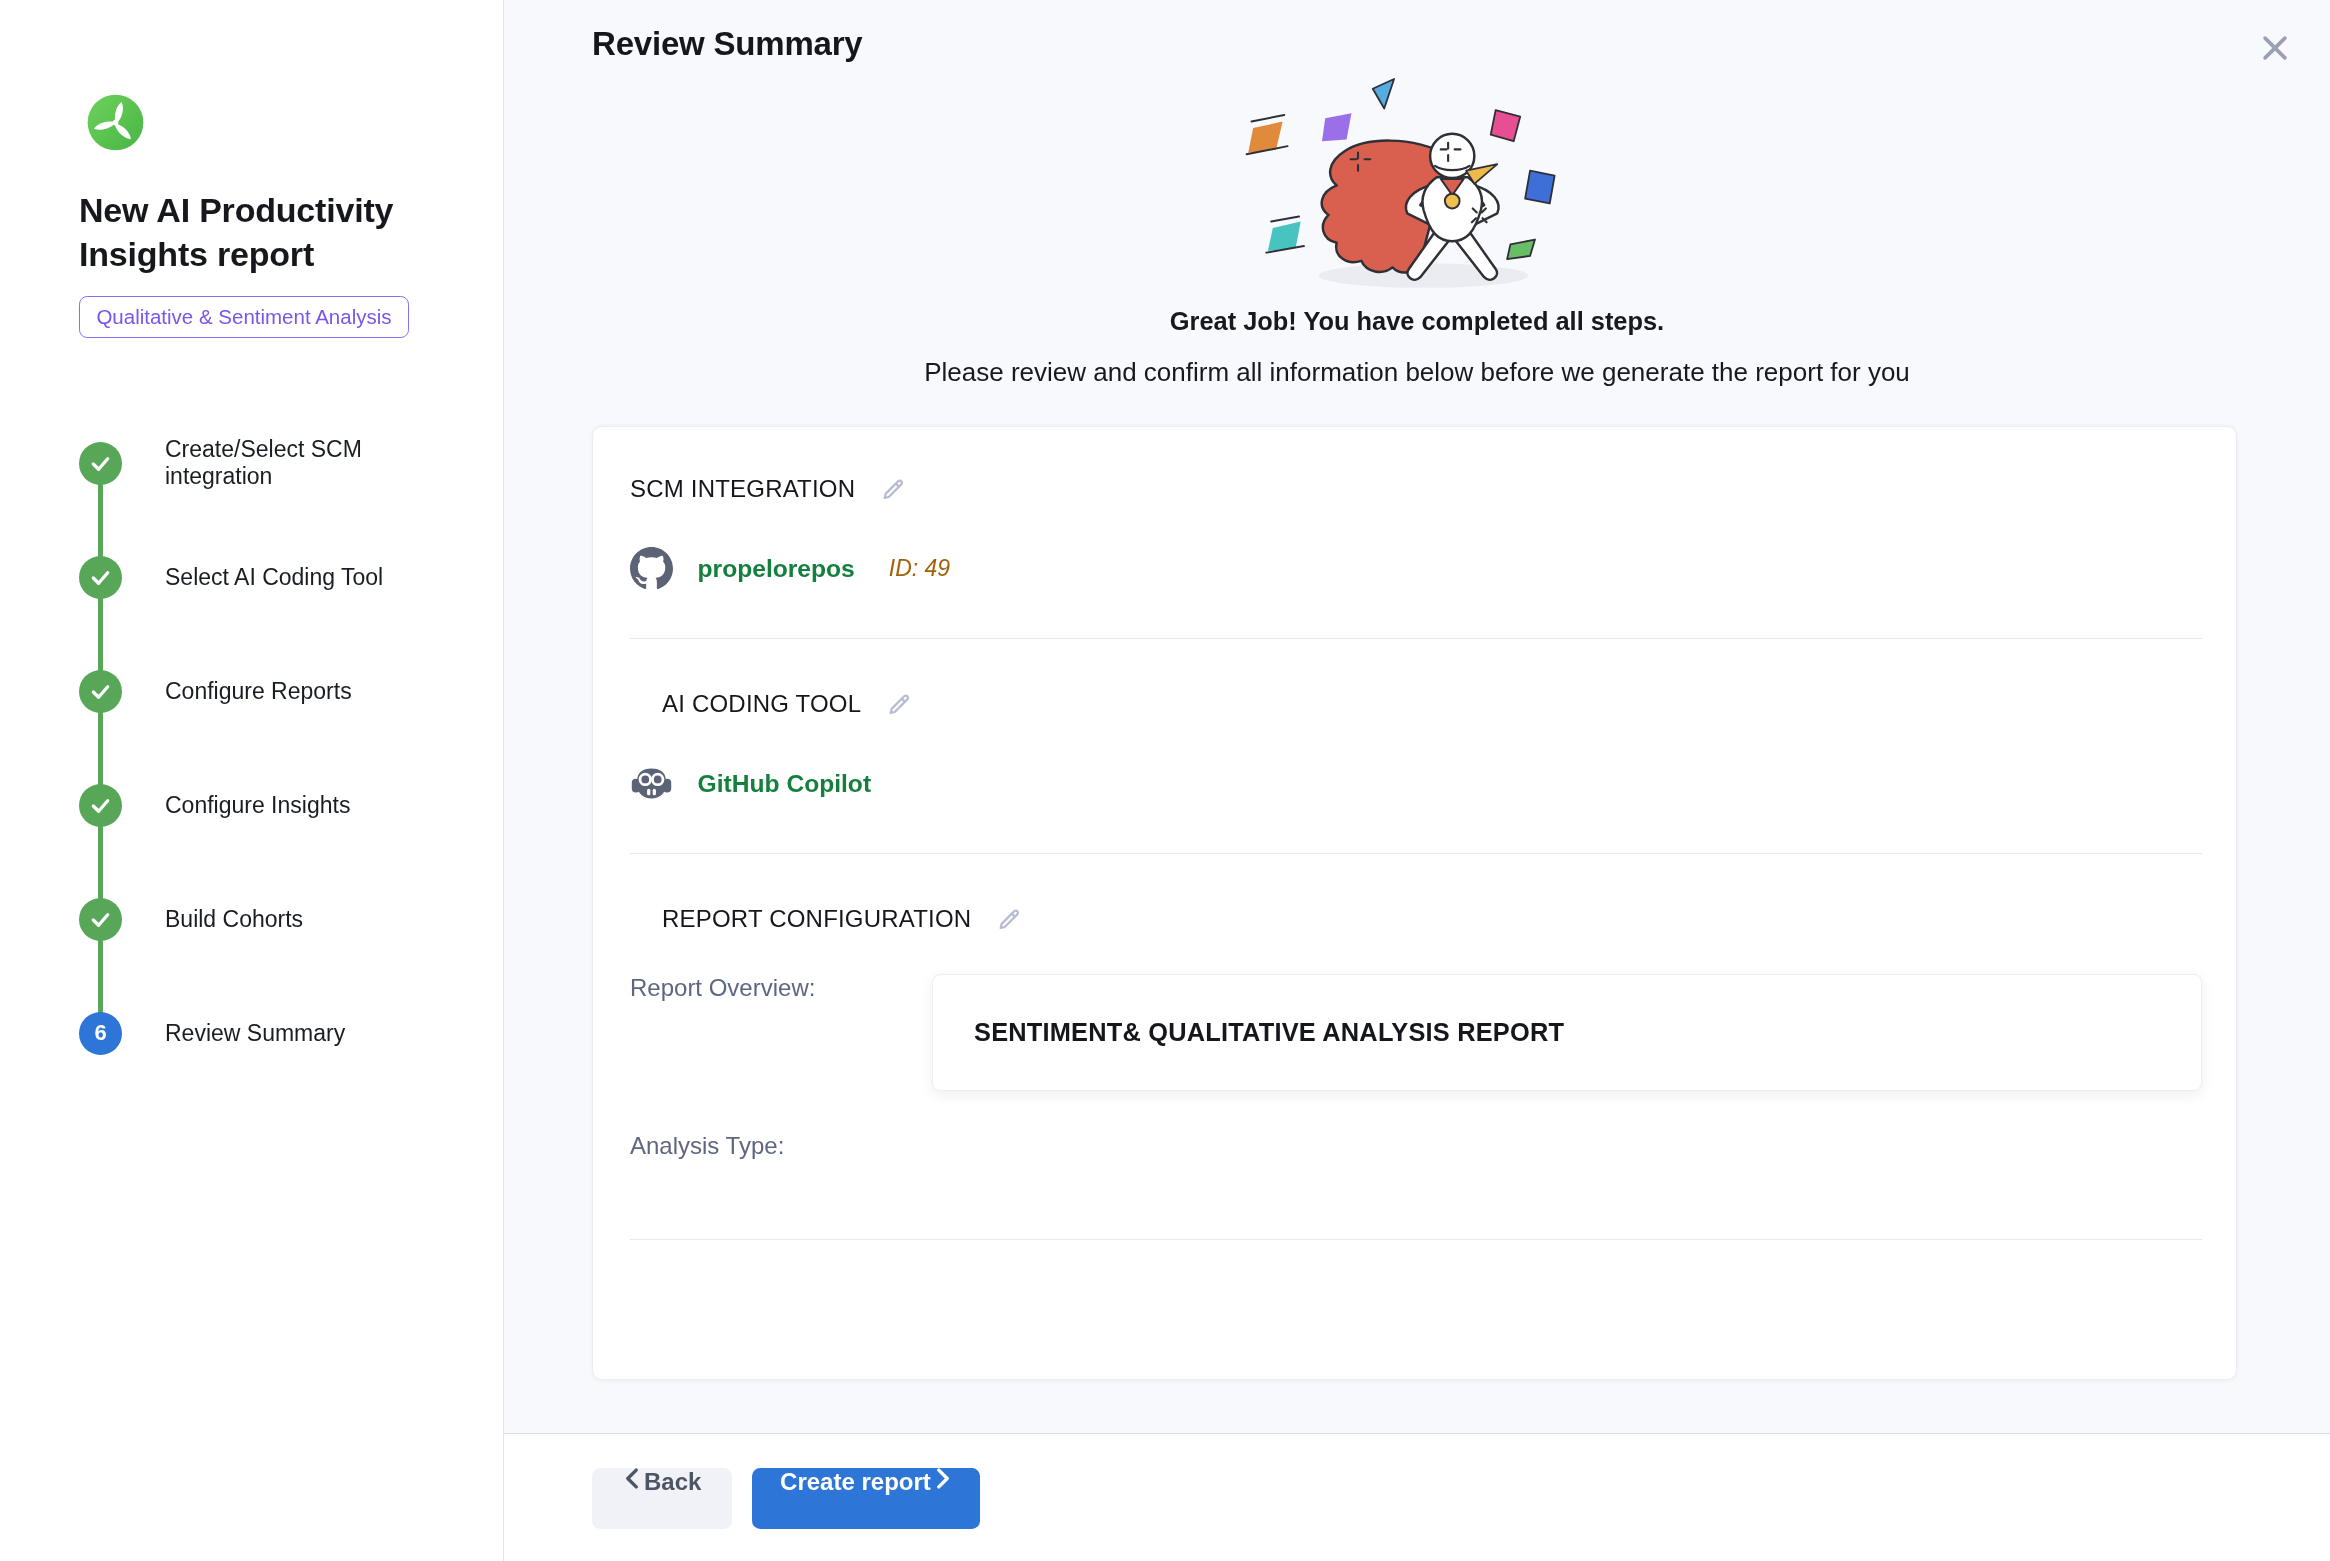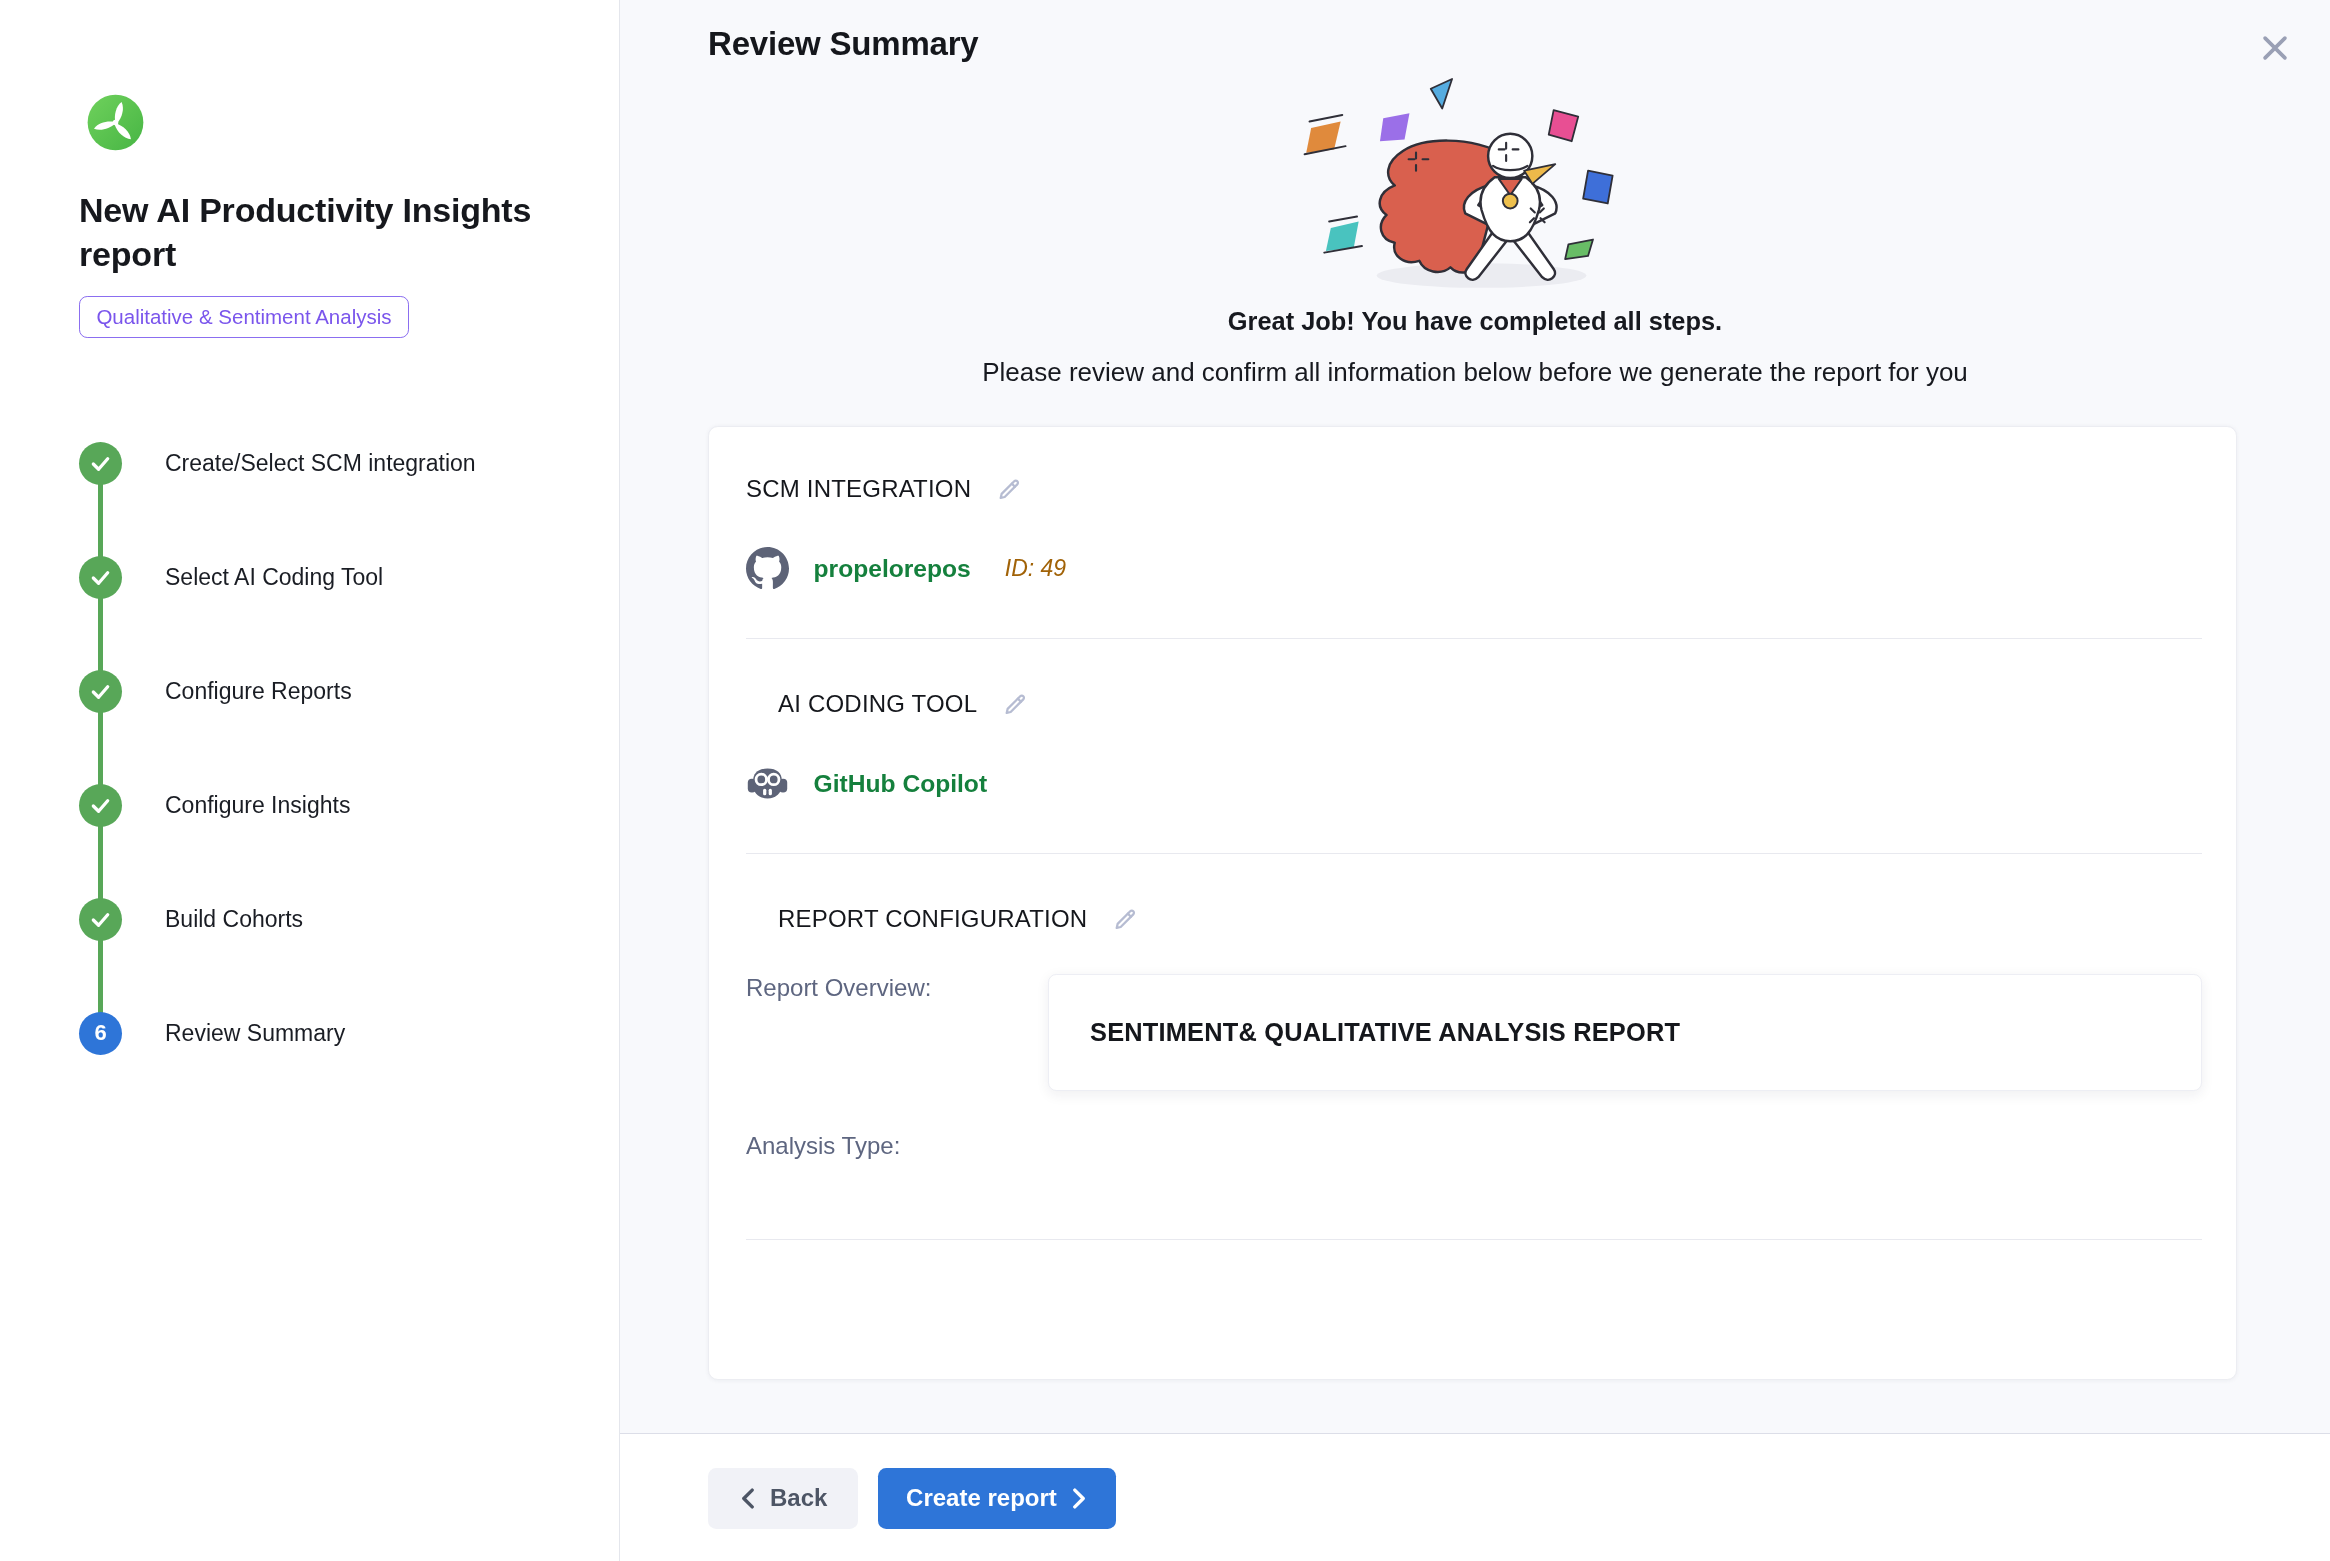--- a/index.html
+++ b/index.html
@@ -5,21 +5,21 @@
   * { margin:0; padding:0; box-sizing:border-box; }
   html,body { width:2330px; height:1562px; }
   body {
     font-family:"Liberation Sans","DejaVu Sans",sans-serif;
     color:#16181d; background:#ffffff; overflow:hidden;
   }
   .app { display:flex; width:2330px; height:1562px; }
 
   
   .sidebar {
-    width:620px; flex:none; background:#ffffff;
+    width:504px; flex:none; background:#ffffff;
     border-right:1.6px solid #e4e6ec;
     padding:93px 33px 0 79px; position:relative;
   }
   .logo { width:59px; height:59px; margin-left:6.6px; display:block; }
   .sidebar-title {
     margin-top:36px; font-size:34px; font-weight:700; line-height:44px;
     color:#16181d; max-width:459px; letter-spacing:-0.2px;
   }
   .badge {
     display:inline-block; margin-top:19.7px; padding:7.4px 16.4px;
@@ -86,21 +86,21 @@
   .config-value-strong { font-size:25.4px; font-weight:700; color:#15171c; letter-spacing:0.2px; }
   .config-value { font-size:24px; font-weight:400; color:#596078; }
 
   
   .footer {
     flex:none; height:129px; background:#ffffff;
     border-top:1.6px solid #dcdee8;
     display:flex; align-items:center; gap:19.7px; padding-left:88px;
   }
   .btn {
-    display:inline-flex; align-items:center; gap:13px; height:61px;
+    display:inline-flex; align-items:flex-start; gap:3px; height:61px;
     border:none; border-radius:8.2px; cursor:pointer;
     font-family:inherit; font-size:24px; font-weight:700;
   }
   .btn-back { background:#f1f2f7; color:#4d5565; padding:0 31px; }
   .btn-create { background:#2e75d8; color:#ffffff; padding:0 28px; }
 </style>
 </head>
 <body>
 
 <div class="app">

